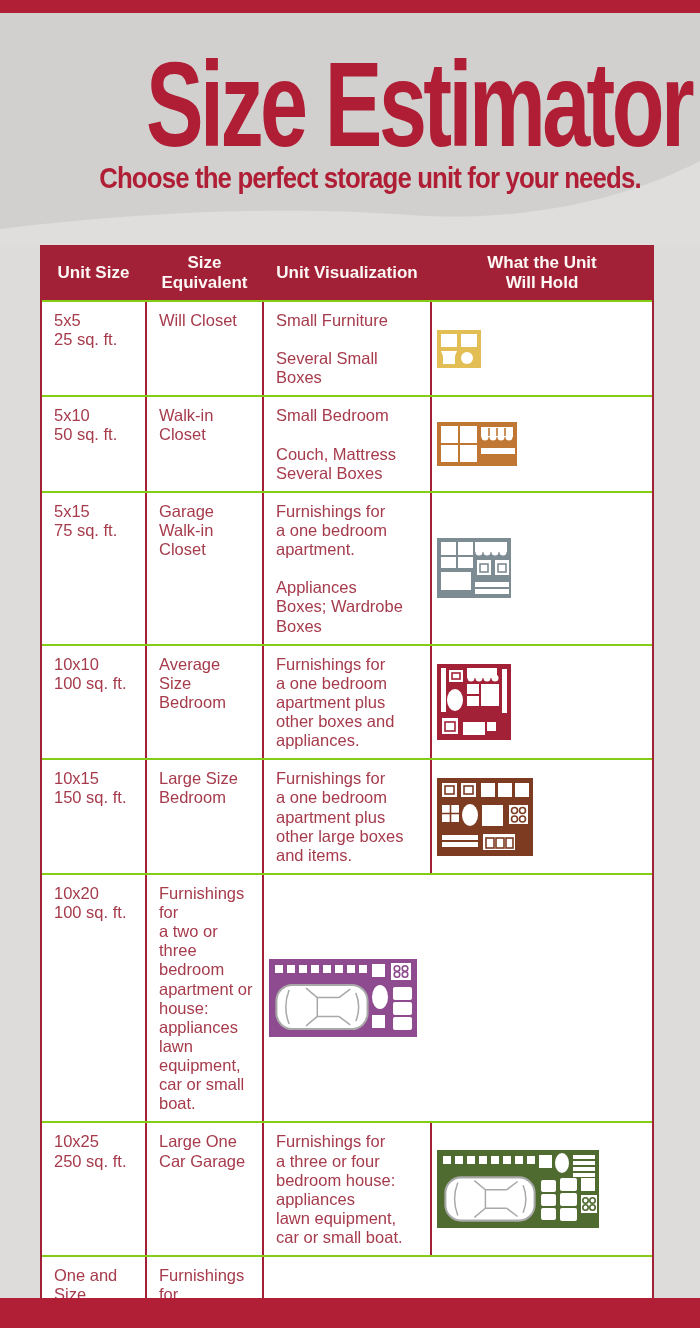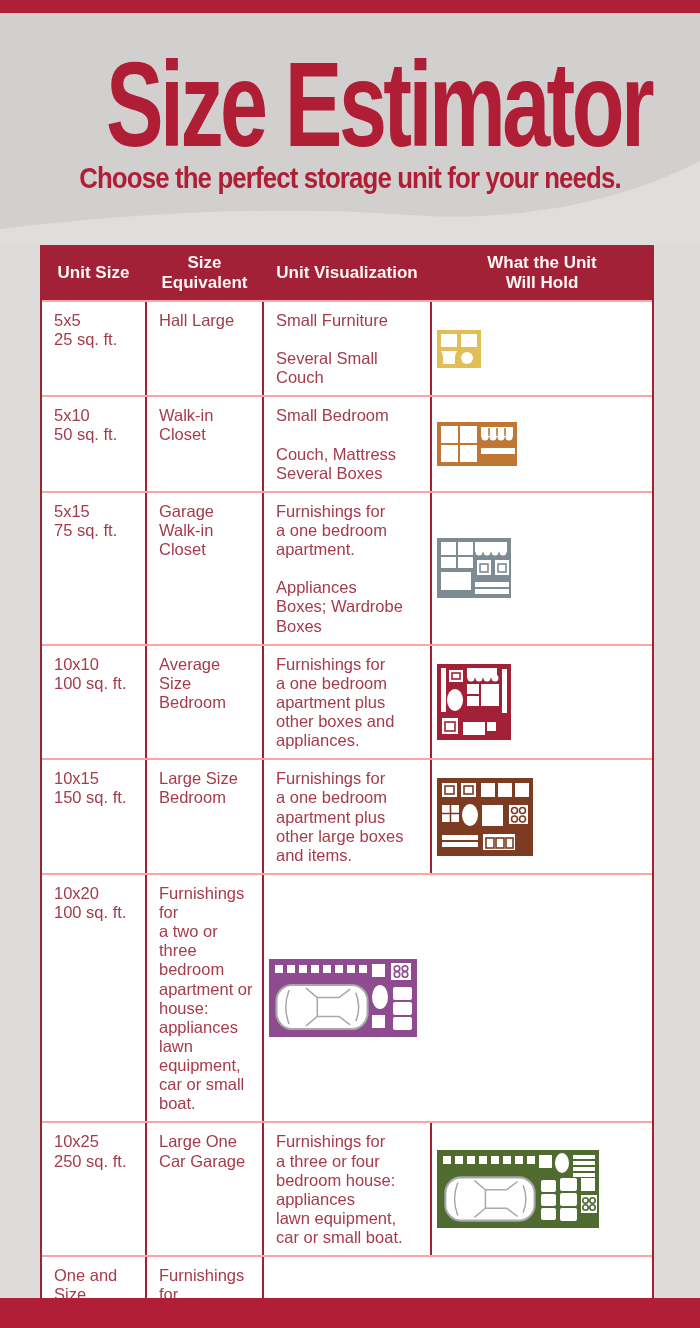--- a/index.html
+++ b/index.html
@@ -10,42 +10,42 @@
     background:#DDDCDA;
     position:relative;
     overflow:hidden;
   }
   .accent-bar { position:absolute; left:0; width:700px; background:#B01F36; }
   .accent-bar.top { top:0; height:13px; }
   .accent-bar.bottom { bottom:0; height:30px; }
 
   .hero { position:absolute; top:13px; left:0; width:700px; height:232px; }
   .hero .wave { position:absolute; top:0; left:0; }
-  .hero-text { position:relative; text-align:center; }
+  .hero-text { position:relative; text-align:center;margin-left:40px; }
   .page-title {
     display:inline-block;
     margin-top:36px;
     font-size:120px; line-height:0.92; font-weight:bold;
     letter-spacing:-5px;
     transform:scaleX(0.72); transform-origin:center top;
     color:#B01E35; white-space:nowrap;
   }
   .page-subtitle {
     display:block; margin-top:2px;
     font-size:30px; font-weight:bold; letter-spacing:-1px;
     transform:scaleX(0.86); transform-origin:center top;
     color:#B01E35; white-space:nowrap;
   }
 
   .size-table {
     position:absolute; left:40px; top:245px; width:614px;
     border:2px solid #A32136; background:#fff;
   }
   .trow { display:grid; grid-template-columns:103px 117px 168px 1fr; }
-  .trow + .trow { border-top:2px solid #fca5a5; }
+  .trow + .trow { border-top:2px solid #84cc16; }
   .tcell { border-left:2px solid #A32136; padding:9px 8px 8px 12px;
     font-size:16.5px; line-height:1.16; white-space:pre-line; }
   .tcell:first-child { border-left:none; }
   .thead-row .tcell {
     color:#FDF8F6; font-weight:bold; text-align:center;
     display:flex; align-items:center; justify-content:center;
     padding:6px 4px; min-height:50px; font-size:17px; line-height:1.2;
     border-left-color:#A32136;
   }
   .tbody-cell { color:#A63B4C; }
@@ -90,25 +90,25 @@
     <div class="tcell">Unit Size</div>
     <div class="tcell">Size Equivalent</div>
     <div class="tcell">Unit Visualization</div>
     <div class="tcell">What the Unit
 Will Hold</div>
   </div>
 
   <div class="trow" style="min-height:88px">
     <div class="tcell tbody-cell">5x5
 25 sq. ft.</div>
-    <div class="tcell tbody-cell">Hall Large</div>
+    <div class="tcell tbody-cell">Will Closet</div>
     <div class="tcell tbody-cell">Small Furniture
 
 Several Small
-Couch</div>
+Boxes</div>
     <div class="tcell viz-cell">
       <svg class="vizicon" width="44" height="38" viewBox="0 0 44 38" style="color: rgb(226, 190, 84);">
         <rect class="bgc" width="44" height="38"></rect>
         <rect class="w" x="4" y="4" width="16" height="13"></rect>
         <rect class="w" x="24" y="4" width="16" height="13"></rect>
         <polygon class="w" points="4,21 20,21 18,26 6,26"></polygon>
         <rect class="w" x="6" y="26" width="12" height="8"></rect>
         <circle class="w" cx="30" cy="28" r="6"></circle>
       </svg>
     </div>

